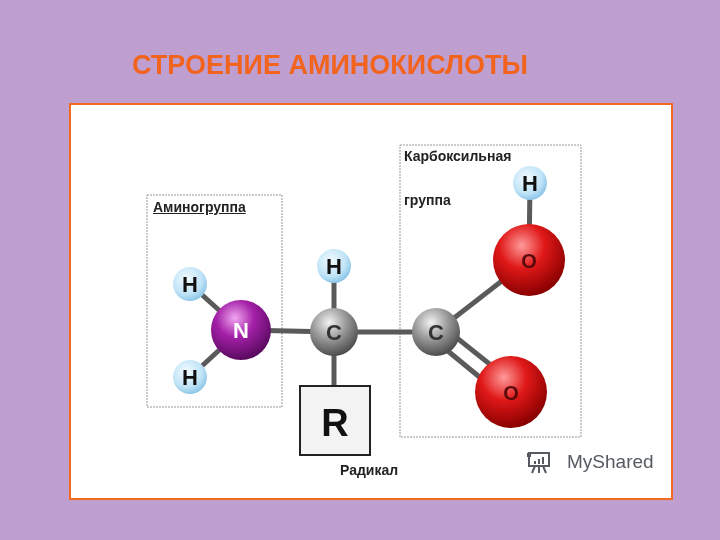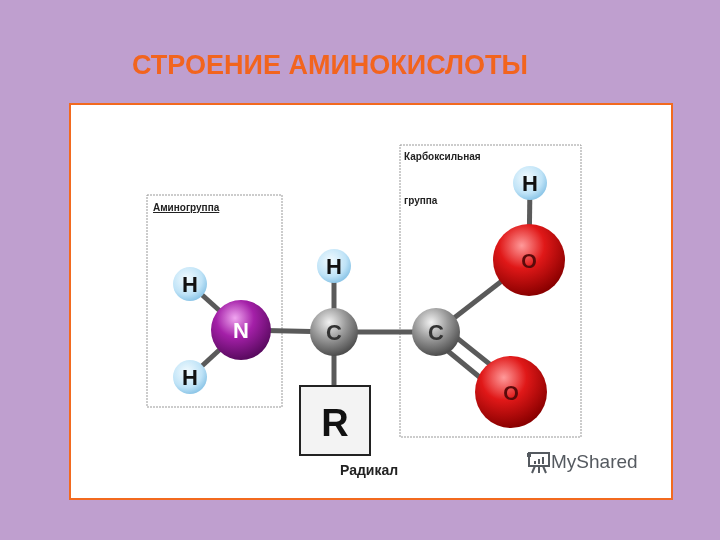--- a/index.html
+++ b/index.html
@@ -14,24 +14,24 @@
     text-align: center; font-weight: bold; font-size: 27px;
     color: #f2641e; letter-spacing: 0px;
   }
   .frame {
     position: absolute; left: 69px; top: 103px;
     width: 600px; height: 393px;
     background: #ffffff;
     border: 2px solid #f26a1f;
   }
   svg.diagram { position: absolute; left: 0; top: 0; }
-  .label { position: absolute; font-weight: bold; color: #222; font-size: 10px; line-height: 15px; }
+  .label { position: absolute; font-weight: bold; color: #222; font-size: 14px; line-height: 15px; }
   .watermark {
     position: absolute; left: 527px; top: 450px;
-    display: flex; align-items: center; gap: 0;
+    display: flex; align-items: center; gap: 16px;
     color: #555a60; font-size: 19px;
   }
 </style>
 </head>
 <body>
 
 <div class="title">СТРОЕНИЕ АМИНОКИСЛОТЫ</div>
 
 <div class="frame"></div>
 

